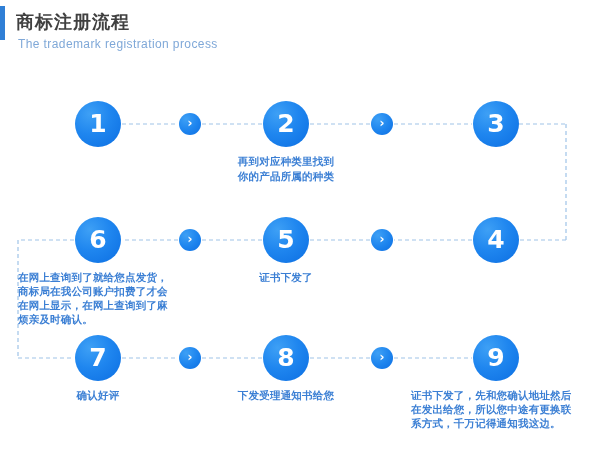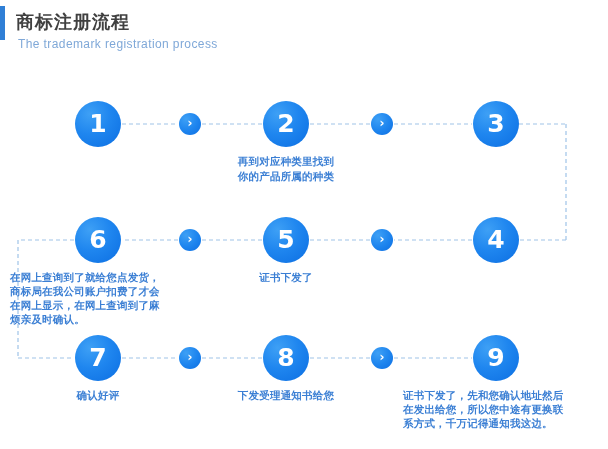--- a/index.html
+++ b/index.html
@@ -93,21 +93,21 @@
     margin-top: 7px;
     font-size: 10.5px;
     line-height: 15px;
     color: #3b7fd4;
     font-weight: bold;
     letter-spacing: 0.2px;
     white-space: pre-line;
   }
   .step-label.wide {
     width: 160px;
-    margin-left: 2px;
+    margin-left: 10px;
     text-align: left;
     line-height: 14px;
   }
 
   
   .arrow-chip {
     position: absolute;
     width: 22px;
     height: 22px;
     margin-left: -11px;

